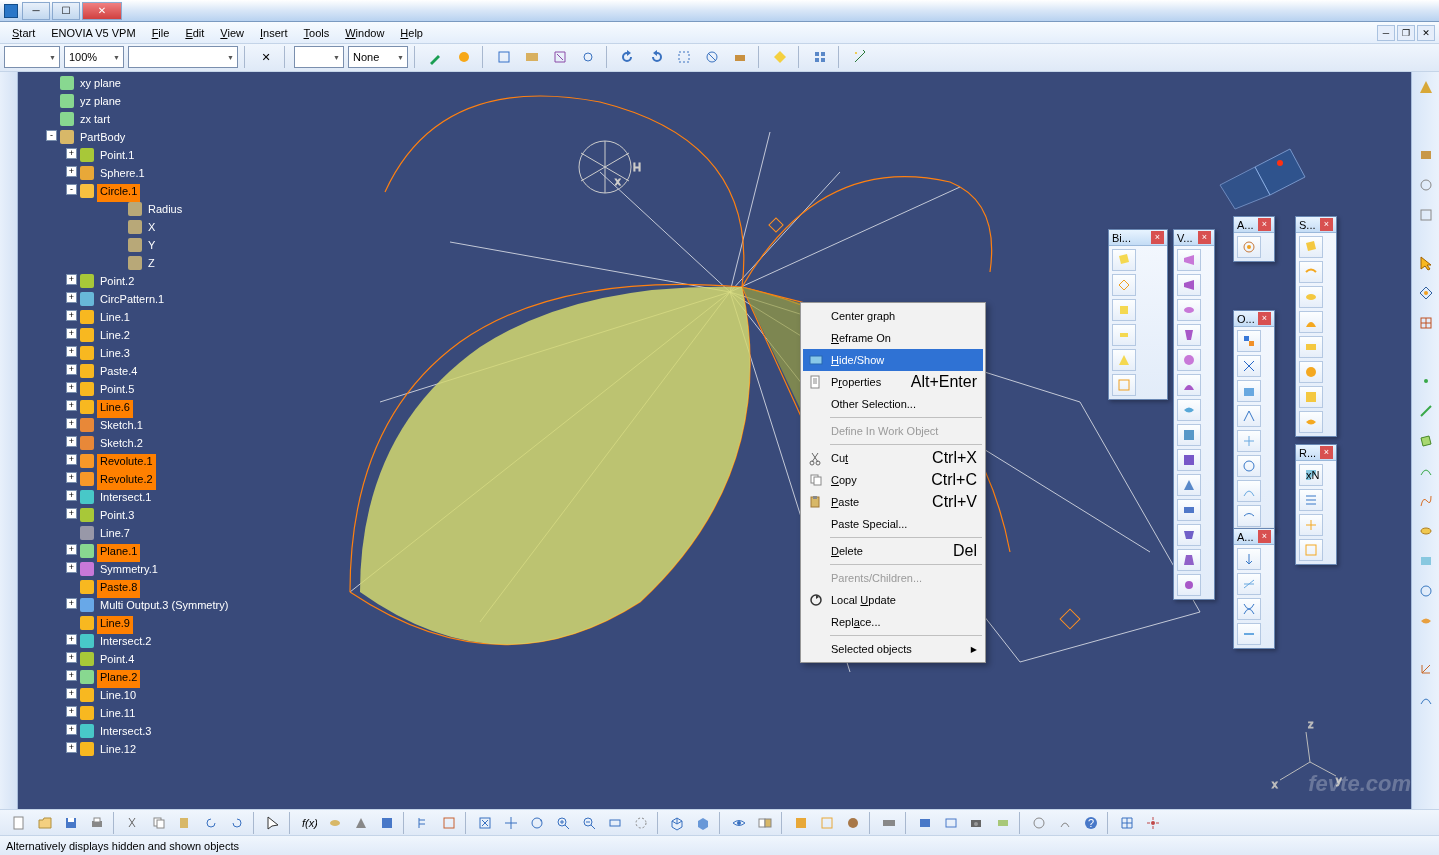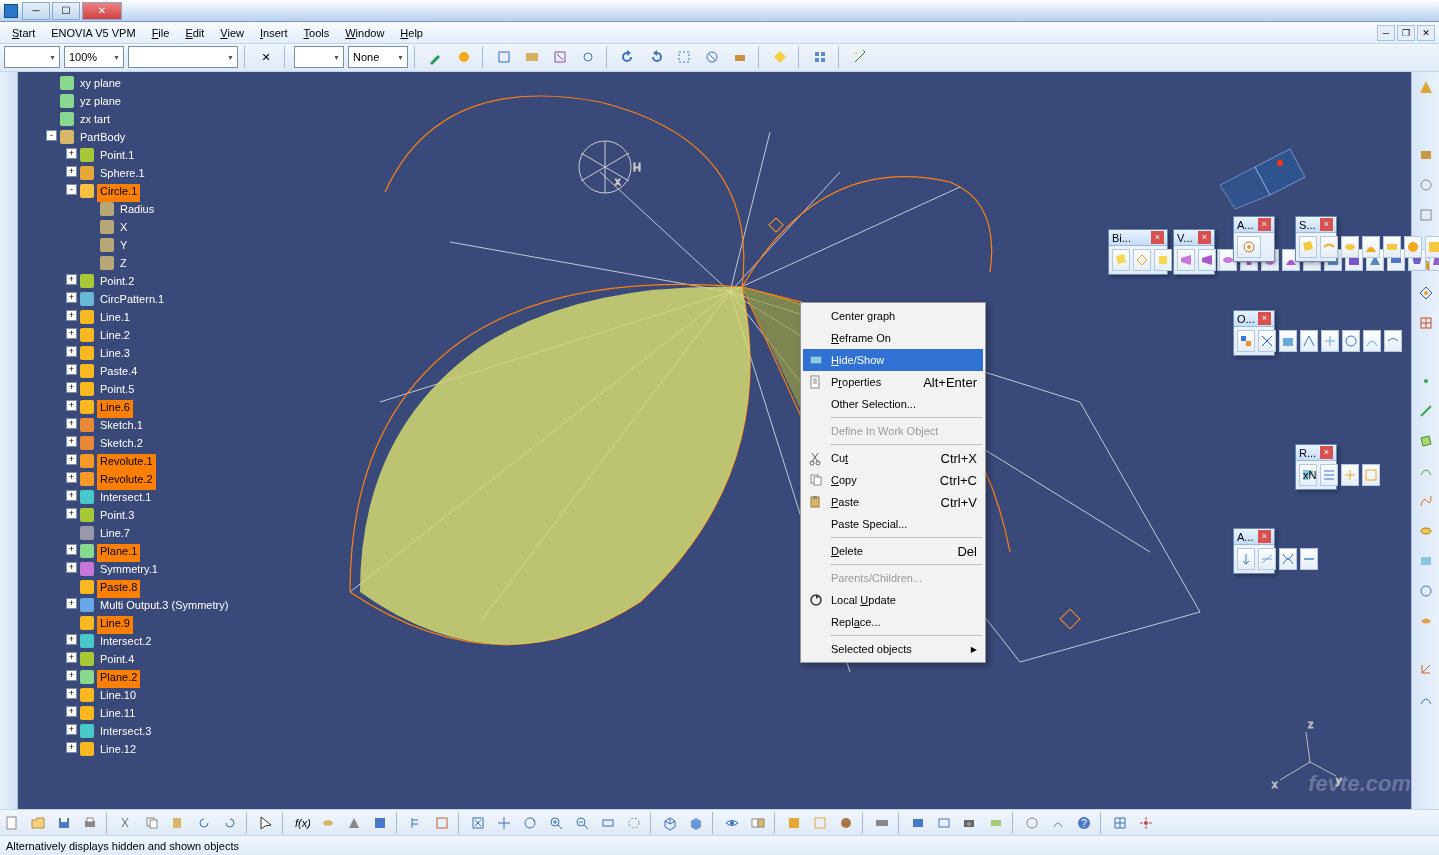--- a/index.html
+++ b/index.html
@@ -21,37 +21,37 @@
 .tb-btn{width:24px;height:22px;display:flex;align-items:center;justify-content:center;border:1px solid transparent}
 .sep{width:4px;height:22px;border-left:1px solid #a8b8cf;margin:0 2px}
 .workspace{position:absolute;top:72px;left:0;right:0;bottom:46px;background:#394a7a}
 .leftbar{position:absolute;left:0;top:0;width:18px;height:100%;background:linear-gradient(90deg,#e8f0fb,#d4e2f5);border-right:1px solid #a8bcda}
 .tree{position:absolute;left:18px;top:0;width:230px;padding:4px 0;color:#fff}
 .tree-item{height:18px;display:flex;padding-left:4px;white-space:nowrap;position:relative}
 .tree-item .exp{width:11px;height:11px;background:#fff;border:1px solid #7a8fae;color:#000;font-size:9px;line-height:9px;text-align:center;margin-right:3px;cursor:pointer}
 .tree-item .ficon{width:14px;height:14px;margin-right:3px;display:inline-block}
 .tree-item .lbl{padding:1px 3px}
 .tree-item .lbl.sel{background:#ff8000;color:#000}
-.d0{padding-left:28px}.d1{padding-left:48px}.d2{padding-left:68px}
+.d0{padding-left:28px}.d1{padding-left:48px}.d2{padding-left:96px}
 .viewport{position:absolute;left:0;top:0;right:0;bottom:0}
 .rightbar{position:absolute;right:0;top:0;width:28px;height:100%;background:linear-gradient(90deg,#d8e6f8,#eaf2fc);border-left:1px solid #a8bcda;display:flex;flex-direction:column;align-items:center;padding:4px 0;gap:8px}
 .palette{position:absolute;background:linear-gradient(#f4f8fe,#e2ecf9);border:1px solid #6a88b4;box-shadow:2px 2px 4px rgba(0,0,0,.3)}
 .palette-head{height:16px;background:linear-gradient(#e8f4ff,#c4dcf5);display:flex;align-items:center;justify-content:space-between;padding:0 3px;font-size:10px;border-bottom:1px solid #9ab8da}
 .palette-head .x{width:13px;height:13px;background:#d85050;color:#fff;font-size:9px;text-align:center;line-height:13px;cursor:pointer}
-.palette-body{display:flex;flex-direction:row;padding:3px;gap:3px}
+.palette-body{display:flex;flex-direction:column;padding:3px;gap:3px}
 .pbtn{width:24px;height:22px;background:linear-gradient(#fcfeff,#e6eef9);border:1px solid #b4c8e2;display:flex;align-items:center;justify-content:center}
 .ctxmenu{position:absolute;left:800px;top:230px;width:186px;background:#f2f2f2;border:1px solid #979797;box-shadow:3px 3px 6px rgba(0,0,0,.3);padding:2px}
 .ctxitem{height:22px;display:flex;align-items:center;padding:0 6px 0 28px;position:relative}
 .ctxitem.hl{background:#2f72d4;color:#fff}
 .ctxitem.dis{color:#9a9a9a}
 .ctxitem .cicon{position:absolute;left:4px;width:18px;height:18px;display:flex;align-items:center;justify-content:center}
-.ctxitem .sc{margin-left:auto;font-size:13px}
+.ctxitem .sc{margin-left:auto;font-size:16px}
 .ctxsep{height:1px;background:#c0c0c0;margin:2px 1px 2px 27px}
 .ctxitem .arrow{margin-left:auto;font-size:8px}
-.bottom-toolbar{position:absolute;left:0;right:0;bottom:20px;height:26px;background:linear-gradient(#f0f6fd,#dfe9f7);display:flex;align-items:center;padding:2px 0;gap:2px;border-top:1px solid #c4d4e8}
+.bottom-toolbar{position:absolute;left:0;right:0;bottom:20px;height:26px;background:linear-gradient(#f0f6fd,#dfe9f7);display:flex;align-items:center;padding:2px 7px;gap:2px;border-top:1px solid #c4d4e8}
 .statusbar{position:absolute;left:0;right:0;bottom:0;height:20px;background:linear-gradient(#f0f6fd,#e0eaf8);display:flex;align-items:center;padding:0 6px;border-top:1px solid #c4d4e8}
 svg.ico{width:16px;height:16px}
 .watermark{position:absolute;right:28px;bottom:12px;color:rgba(255,255,255,.25);font-size:22px;font-style:italic;font-weight:bold}
 </style>
 </head>
 <body>
 
 <div class="titlebar">
   <div class="titleicon"></div>
   <div class="winbtns">

